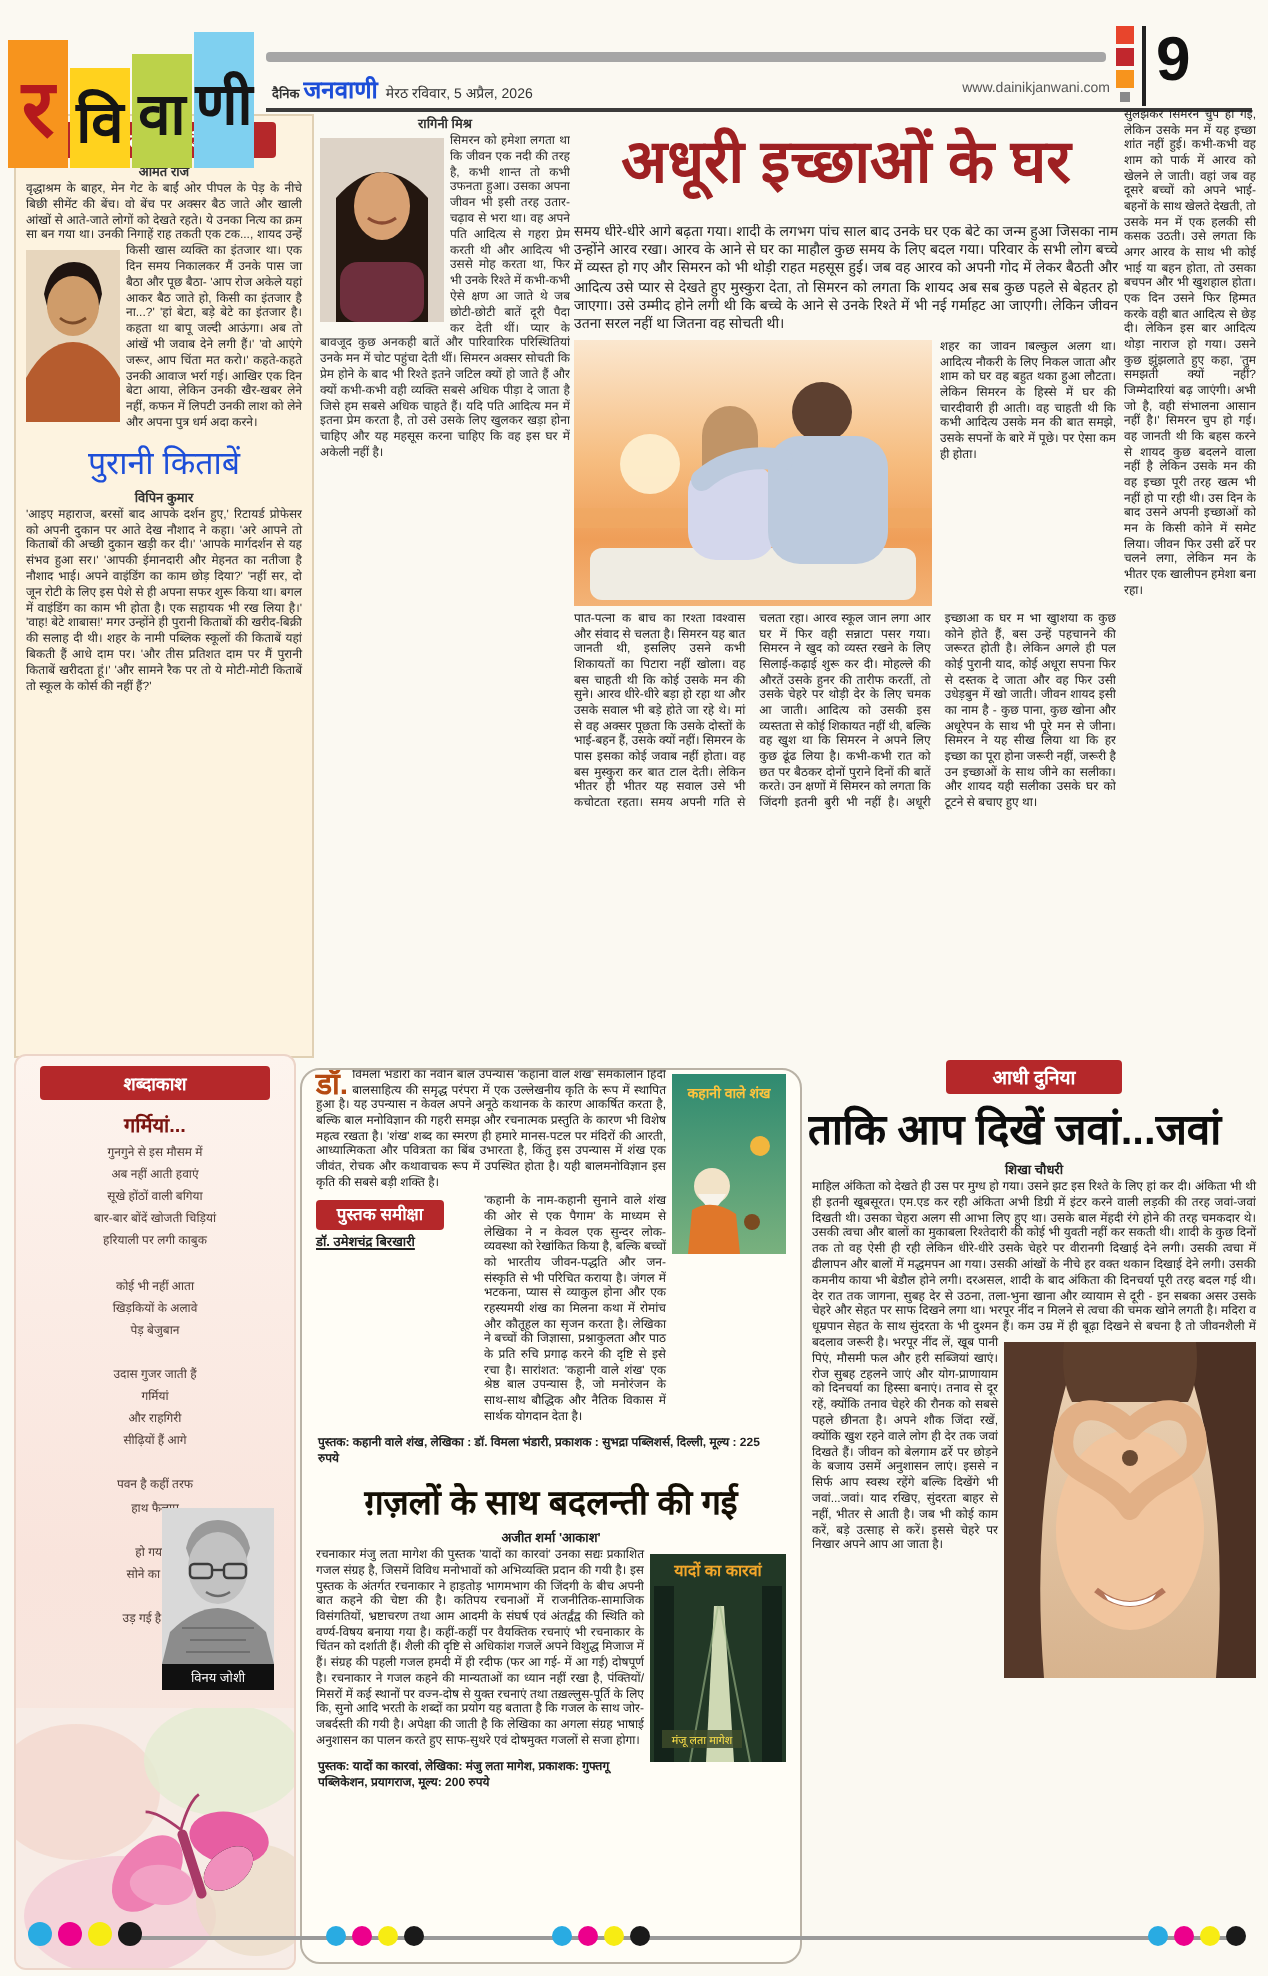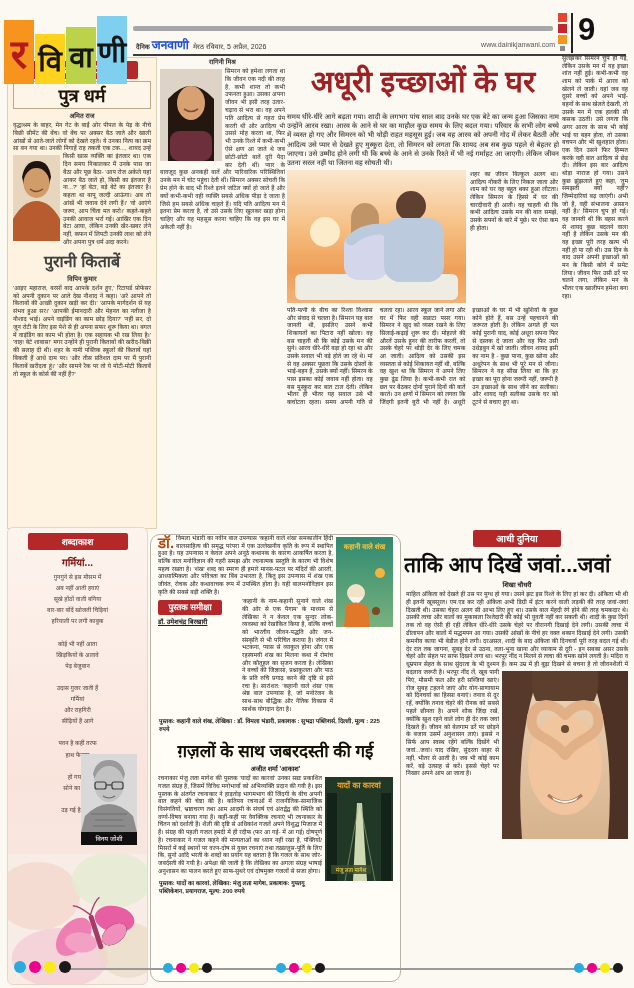--- a/index.html
+++ b/index.html
@@ -25,24 +25,24 @@
   .regtop{left:556px;top:13px;width:13px;height:40px;display:flex;flex-direction:column;gap:2px;align-items:center;}
   .regtop i{display:block;width:9px;height:9px;}
   
   #lk-panel{left:7px;top:57px;width:150px;height:472px;background:#fdf3e0;border:1px solid #e0d0b4;overflow:hidden;}
   .red-label{background:#b5282a;color:#fff;font-weight:bold;text-align:center;border-radius:2px;}
   #lk-label{width:112px;margin:3px auto 2px;font-size:10px;padding:2px 0;}
   #putra-box{border:1px solid #b9a98f;margin:2px 5px;padding:1px;text-align:center;font-size:18px;font-weight:bold;color:#1d1206;background:#fdf6e8;}
   .sm-byline{font-size:6.5px;font-weight:bold;text-align:center;margin:2px 0;color:#333;}
   .body-txt{font-size:6px;line-height:1.3;text-align:justify;color:#2a2a2a;padding:0 5px;}
   .photo-man{float:left;width:47px;height:86px;margin:2px 3px 1px 0;}
-  #purani-title{font-size:16px;font-weight:bold;text-align:center;margin-top:3px;color:#404040;}
+  #purani-title{font-size:16px;font-weight:normal;text-align:center;margin-top:3px;color:#1d4ed8;}
   
   #sb-panel{left:7px;top:527px;width:141px;height:458px;background:linear-gradient(180deg,#fdf4ee,#f9e4dc 55%,#f6e9e2);border:1px solid #ecd4c8;border-radius:6px;overflow:hidden;}
-  #sb-label{width:100px;margin:5px auto 2px;font-size:9px;padding:2px 0;}
+  #sb-label{width:115px;margin:5px auto 2px;font-size:9px;padding:2px 0;}
   #poem-title{text-align:center;font-size:10px;font-weight:bold;color:#7a1410;margin:5px 0 3px;}
   #poem{font-size:6px;line-height:1.85;text-align:center;color:#4a3a34;white-space:pre-line;}
   #poet-photo{position:absolute;right:10px;top:226px;width:56px;height:78px;}
   #poet-name{position:absolute;right:10px;top:304px;width:56px;background:#101010;color:#fff;font-size:6.5px;text-align:center;padding:2px 0;}
   #butterfly{position:absolute;left:0;bottom:0;width:139px;height:130px;}
   
   #col-ragini{left:160px;top:55px;width:125px;height:476px;overflow:hidden;}
   .photo-woman{float:left;width:62px;height:92px;margin:1px 3px 1px 0;}
   
   #main-headline{left:286px;top:57px;width:274px;height:52px;font-size:30px;line-height:50px;font-weight:bold;color:#9e2022;text-align:center;white-space:nowrap;}
@@ -98,21 +98,20 @@
     <i style="background:#c1272d"></i>
     <i style="background:#f7941d"></i>
     <i style="width:5px;height:5px;background:#8a8a8a"></i>
 </div>
 <div id="page-num-divider" class="abs" data-interactable="false"></div>
 <div id="page-number" class="abs" data-interactable="false">9</div>
 <div id="header-rule" class="abs" data-interactable="false"></div>
 
 <div id="lk-panel" class="abs" data-interactable="false">
   <div id="lk-label" class="red-label" data-interactable="false">लघुकथाएं</div>
-  <div id="putra-box" data-interactable="false">पुत्र धर्म</div>
   <div class="sm-byline" data-interactable="false">अमित राज</div>
   <div class="body-txt" data-interactable="false">
     <span data-interactable="false">वृद्धाश्रम के बाहर, मेन गेट के बाईं ओर पीपल के पेड़ के नीचे बिछी सीमेंट की बेंच। वो बेंच पर अक्सर बैठ जाते और खाली आंखों से आते-जाते लोगों को देखते रहते। ये उनका नित्य का क्रम सा बन गया था। उनकी निगाहें राह तकती एक टक..., शायद उन्हें किसी खास व्यक्ति का इंतजार था।</span>
     <svg class="photo-man" viewBox="0 0 47 86" data-interactable="false">
       <rect width="47" height="86" fill="#e7d6bd"></rect>
       <path d="M9,22 Q12,6 24,6 Q36,6 38,22 L36,30 L11,30 z" fill="#1f1410"></path>
       <ellipse cx="23.5" cy="28" rx="13" ry="15" fill="#cf9c6a"></ellipse>
       <path d="M0,86 L0,64 Q10,46 23.5,46 Q37,46 47,64 L47,86 z" fill="#b65c2e"></path>
       <path d="M17,34 q6,5 13,0" stroke="#7a4a28" stroke-width="1.4" fill="none"></path>
     </svg>
@@ -239,21 +238,21 @@
     <span data-interactable="false">विमला भंडारी का नवीन बाल उपन्यास 'कहानी वाले शंख' समकालीन हिंदी बालसाहित्य की समृद्ध परंपरा में एक उल्लेखनीय कृति के रूप में स्थापित हुआ है। यह उपन्यास न केवल अपने अनूठे कथानक के कारण आकर्षित करता है, बल्कि बाल मनोविज्ञान की गहरी समझ और रचनात्मक प्रस्तुति के कारण भी विशेष महत्व रखता है। 'शंख' शब्द का स्मरण ही हमारे मानस-पटल पर मंदिरों की आरती, आध्यात्मिकता और पवित्रता का बिंब उभारता है, किंतु इस उपन्यास में शंख एक जीवंत, रोचक और कथावाचक रूप में उपस्थित होता है। यही बालमनोविज्ञान इस कृति की सबसे बड़ी शक्ति है।</span>
     <div class="r1-row2">
       <div class="r1-side">
         <div id="r1-label" class="red-label" data-interactable="false">पुस्तक समीक्षा</div>
         <div id="r1-reviewer" data-interactable="false">डॉ. उमेशचंद्र बिरखारी</div>
       </div>
       <div class="r1-cont" data-interactable="false">'कहानी के नाम-कहानी सुनाने वाले शंख की ओर से एक पैगाम' के माध्यम से लेखिका ने न केवल एक सुन्दर लोक-व्यवस्था को रेखांकित किया है, बल्कि बच्चों को भारतीय जीवन-पद्धति और जन-संस्कृति से भी परिचित कराया है। जंगल में भटकना, प्यास से व्याकुल होना और एक रहस्यमयी शंख का मिलना कथा में रोमांच और कौतूहल का सृजन करता है। लेखिका ने बच्चों की जिज्ञासा, प्रश्नाकुलता और पाठ के प्रति रुचि प्रगाढ़ करने की दृष्टि से इसे रचा है। सारांशत: 'कहानी वाले शंख' एक श्रेष्ठ बाल उपन्यास है, जो मनोरंजन के साथ-साथ बौद्धिक और नैतिक विकास में सार्थक योगदान देता है।</div>
     </div>
   </div>
   <div class="book-info" data-interactable="false">पुस्तक: कहानी वाले शंख, लेखिका : डॉ. विमला भंडारी, प्रकाशक : सुभद्रा पब्लिशर्स, दिल्ली, मूल्य : 225 रुपये</div>
-  <div id="r2-head" data-interactable="false">ग़ज़लों के साथ जबरदस्ती की गई</div>
+  <div id="r2-head" data-interactable="false">ग़ज़लों के साथ बदलन्ती की गई</div>
   <div id="r2-byline" data-interactable="false">अजीत शर्मा 'आकाश'</div>
   <div class="r-wrap" data-interactable="false">
     <svg class="cover2" viewBox="0 0 68 104" data-interactable="false">
       <rect width="68" height="104" fill="#223826"></rect>
       <rect x="2" y="16" width="10" height="88" fill="#14231a"></rect>
       <rect x="56" y="16" width="10" height="88" fill="#14231a"></rect>
       <path d="M28,104 L42,104 L37,26 L32,26 z" fill="#cfd9b4"></path>
       <path d="M34,26 L20,104 M35,26 L50,104" stroke="#9fb88a" stroke-width="1" opacity="0.6"></path>
       <text x="34" y="11" text-anchor="middle" font-size="8" font-weight="bold" fill="#f2a62a" data-interactable="false">यादों का कारवां</text>
       <rect x="6" y="88" width="40" height="9" fill="#3c4a2a" opacity="0.85"></rect>

